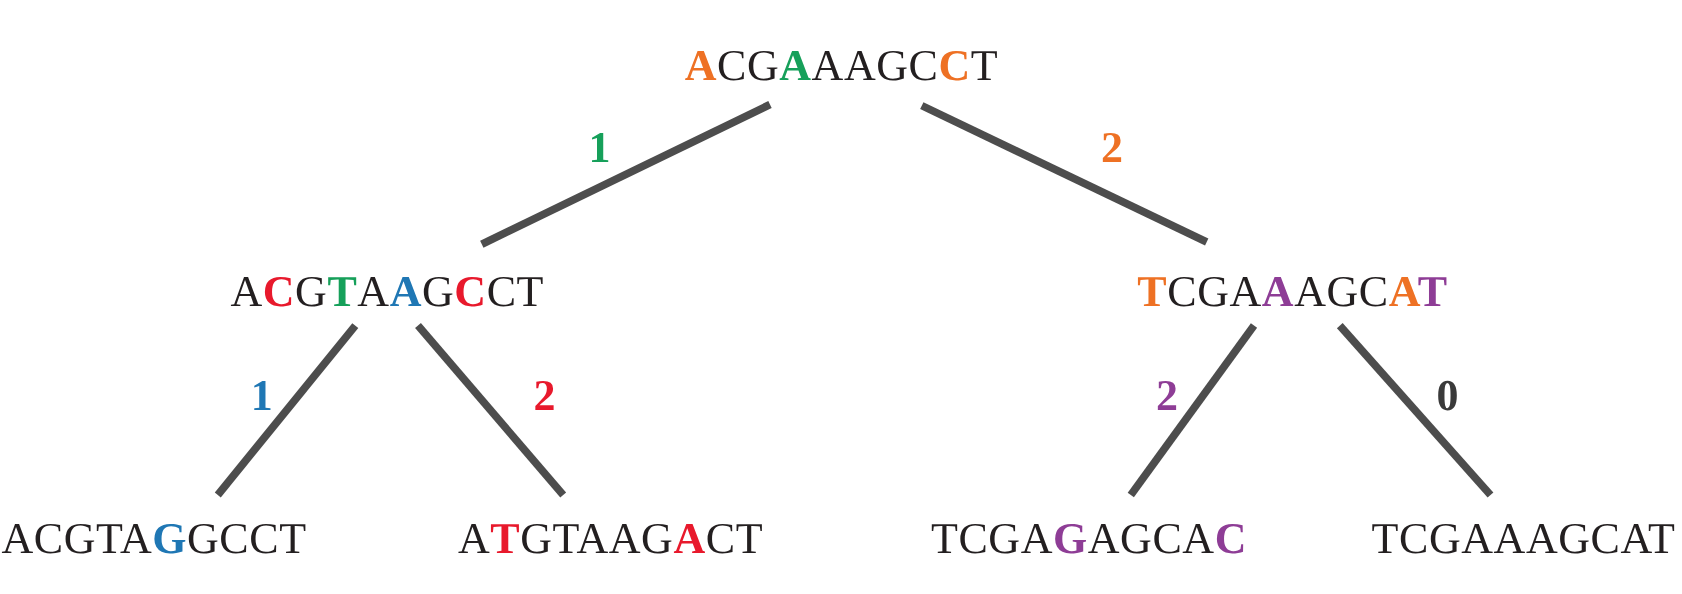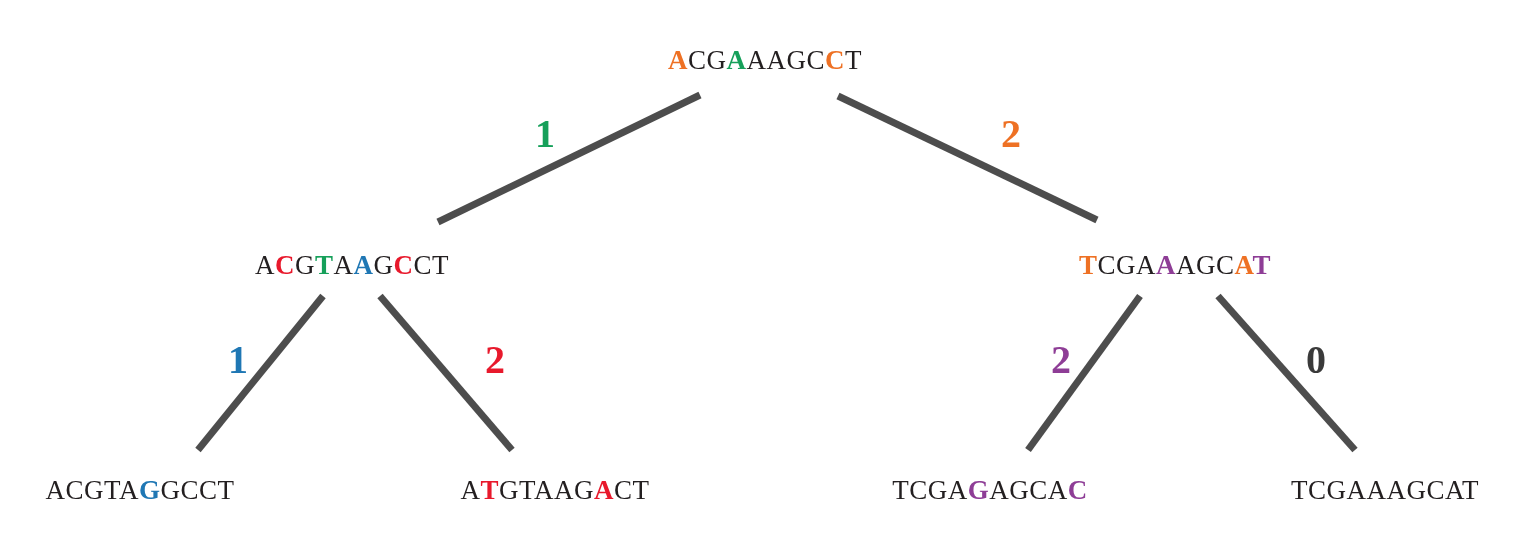--- a/index.html
+++ b/index.html
@@ -19,21 +19,21 @@
     position: absolute;
     left: 0;
     top: 0;
     width: 1529px;
     height: 540px;
   }
   .seq {
     position: absolute;
     white-space: nowrap;
     font-family: "Liberation Serif", "DejaVu Serif", serif;
-    font-size: 27px;
+    font-size: 40px;
     letter-spacing: 0.5px;
     color: #231f20;
     transform: translate(-50%, -50%);
     line-height: 1;
   }
   .seq span.b {
     font-weight: bold;
   }
   .edge-label {
     position: absolute;

